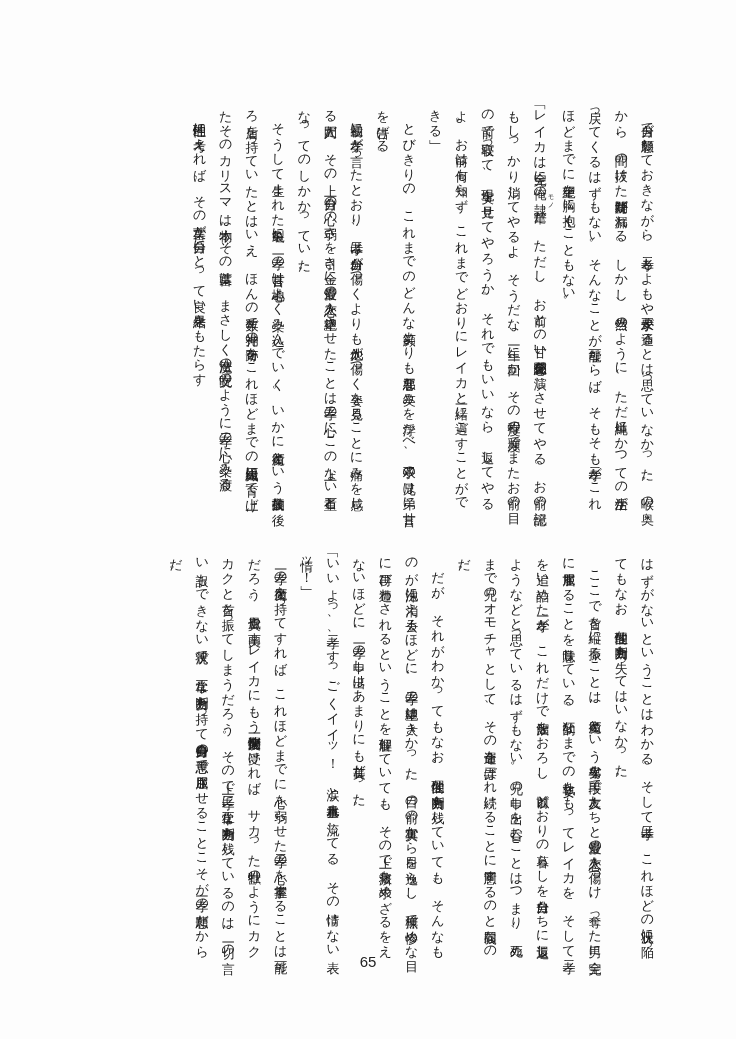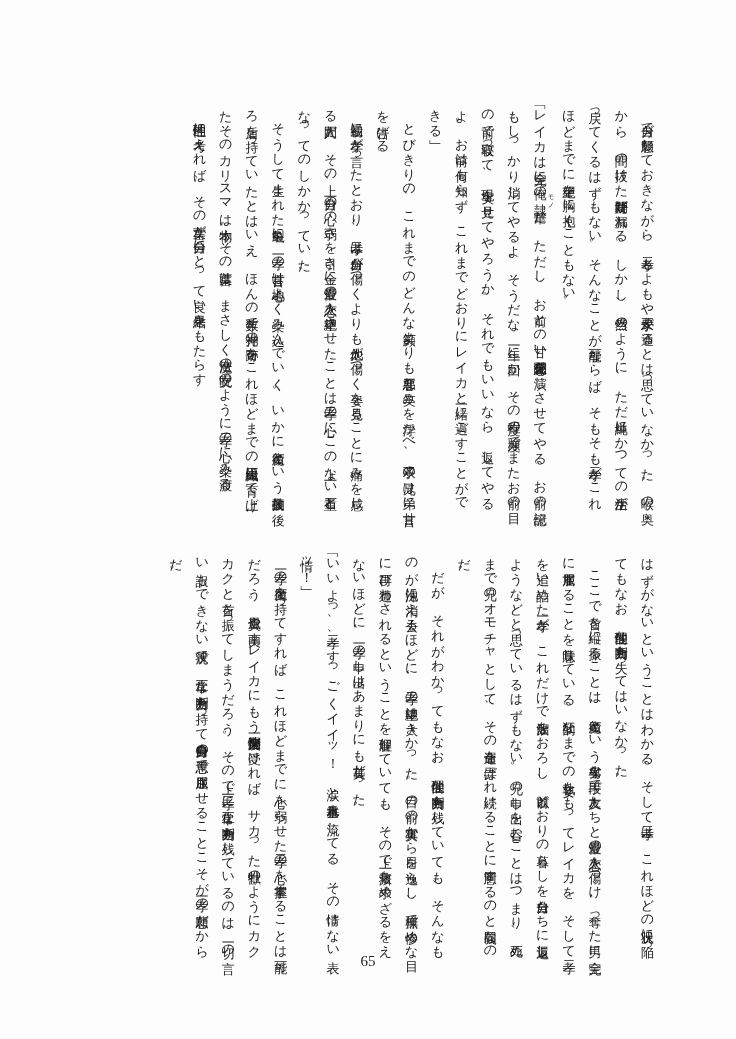--- a/index.html
+++ b/index.html
@@ -43,21 +43,21 @@
     letter-spacing: 0;
   }
   .page-number {
     position: absolute;
     top: 953px;
     left: 0;
     width: 100%;
     text-align: center;
     font-size: 15px;
     color: #222222;
-    font-family: Liberation Serif, serif;
+    font-family: Liberation Sans, sans-serif;
   }
 </style>
 </head>
 <body>
 
 <div class="page">
   <div class="text-block text-block-top">
       <p class="indent">自分で懇願しておきながら、孝二もよもや要求が通るとは思っていなかった。喉の奥から、間の抜けた疑問符が漏れる。しかし、当然のように、ただ単純にかつての生活が戻ってくるはずもない。そんなことが可能ならば、そもそも孝二がこれほどまでに絶望を胸に抱くこともない。</p>
       <p class="no-indent">「レイカは完全に俺の<ruby>隷華<rt>モノ</rt></ruby>だ。ただし、お前との甘い恋愛関係を演じさせてやる。お前の記憶もしっかり消してやるよ。そうだな、一年に一回か、その程度の頻度でまたお前の目の前で寝取って、現実を見せてやろうか。それでもいいなら、返してやるよ。お前は何も知らず、これまでどおりにレイカと一緒に過ごすことができる」</p>
       <p class="indent">とびきりの、これまでのどんな笑顔よりも邪悪な笑みを浮かべ、双子の兄は弟に甘言を告げる。</p>

